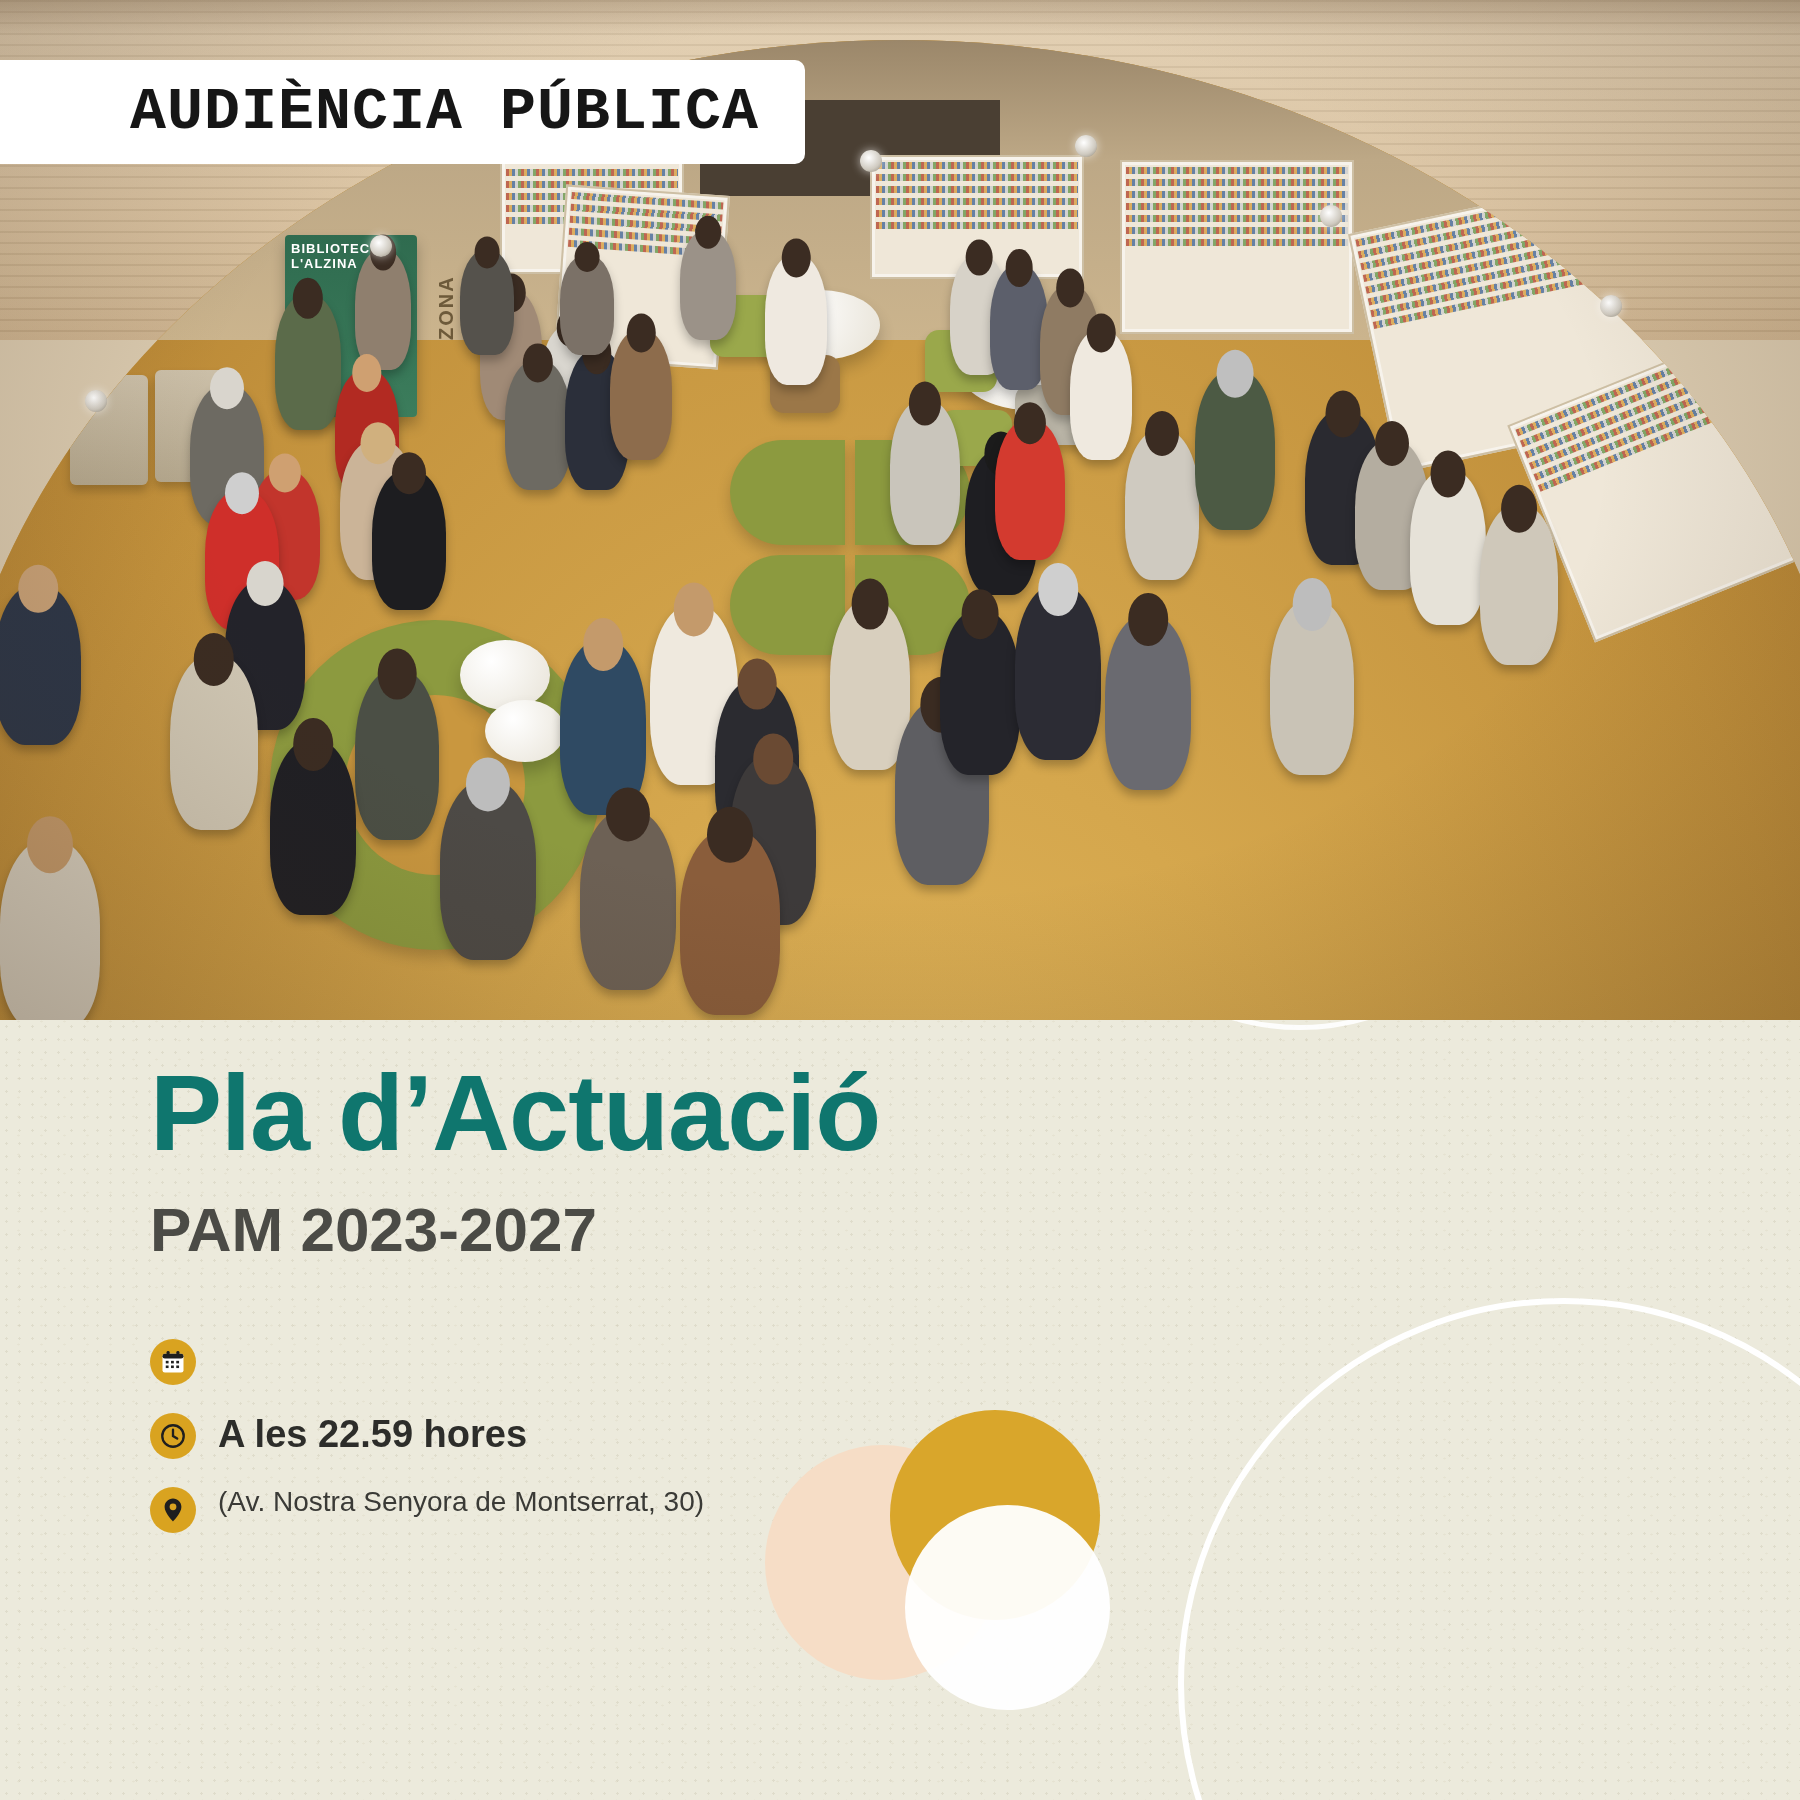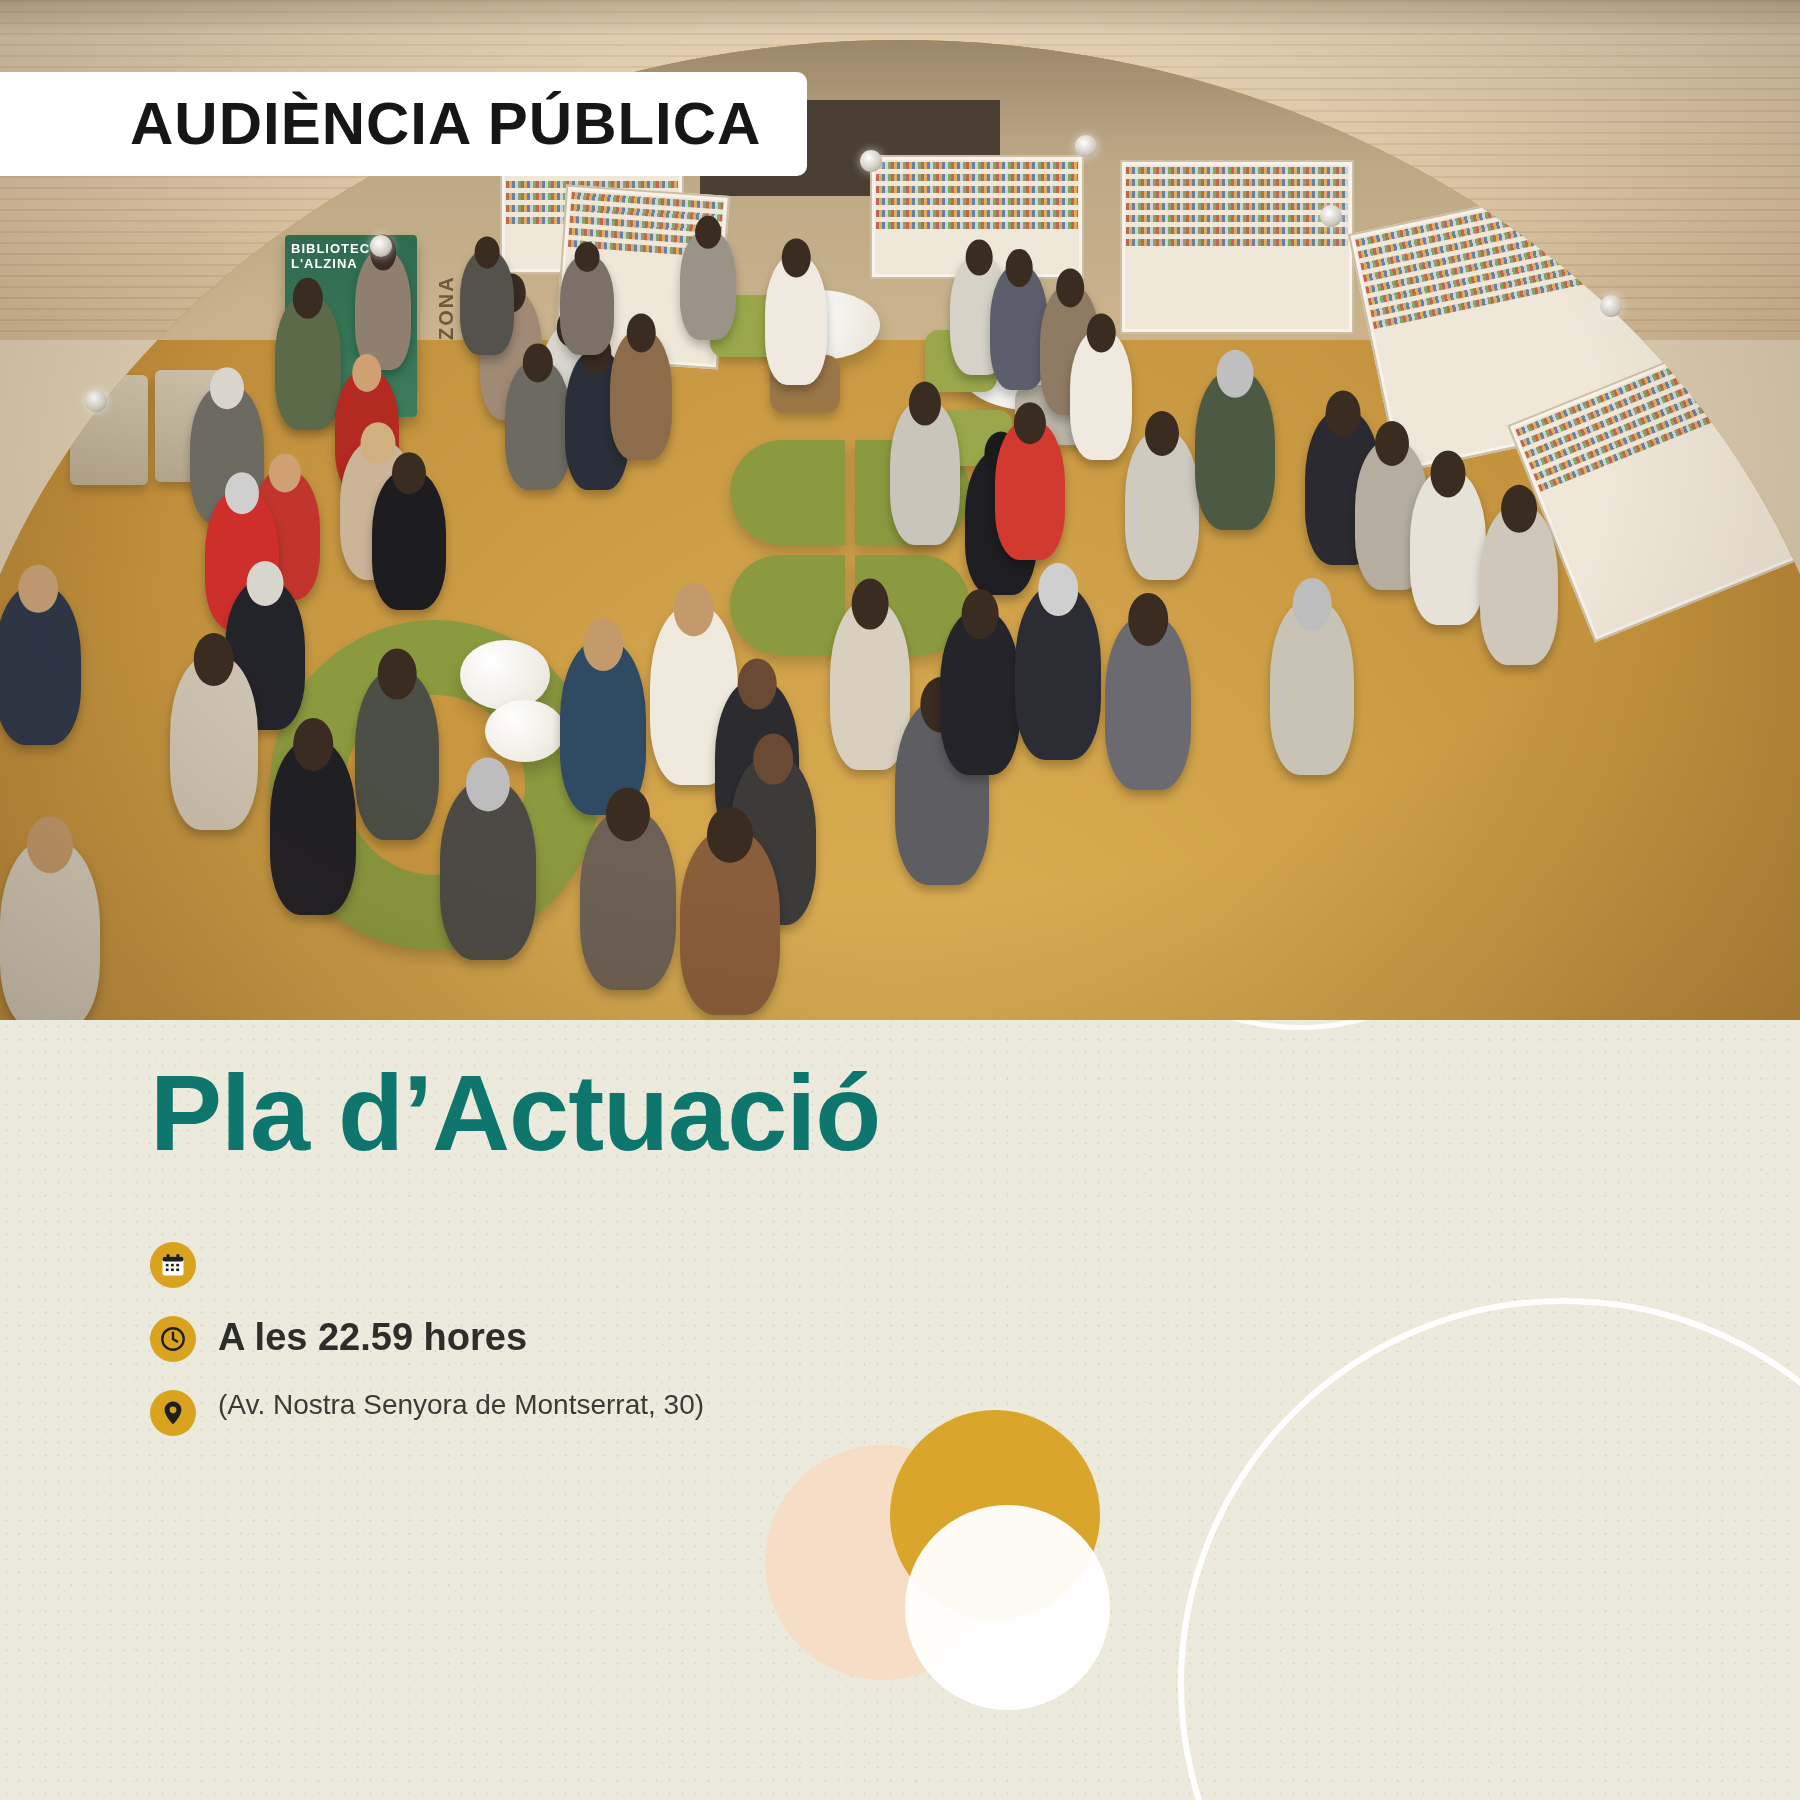--- a/index.html
+++ b/index.html
@@ -147,25 +147,26 @@
   .photo-vignette{
     position:absolute; inset:0;
     background: radial-gradient(ellipse at 50% 45%, rgba(0,0,0,0) 55%, rgba(60,40,20,.25) 100%);
     pointer-events:none;
   }
 
   
   .header-tag {
     position: absolute;
     left: 0;
-    top: 72px;
+    top: 60px;
     background: #ffffff;
     padding: 22px 46px 22px 130px;
     border-radius: 0 10px 10px 0;
     z-index: 10;
+    font-family: Liberation Mono, monospace;
   }
   .header-tag span {
     display:block;
     font-size: 60px;
     font-weight: bold;
     letter-spacing: 1px;
     color: #161616;
     line-height: 1;
     white-space: nowrap;
   }
@@ -542,20 +543,21 @@
 
     <div class="deco deco-white-arc"></div>
     <div class="deco deco-peach-ball"></div>
     <div class="deco deco-gold-ball"></div>
     <div class="deco deco-white-ball"></div>
 
     <div class="panel-content">
       <h1 class="title">
         <span class="line">Pla d’Actuació</span>
       </h1>
+      <div class="subtitle">PAM 2023-2027</div>
 
       <div class="info-list">
 
         <div class="info-row">
           <span class="ico">
             <svg width="28" height="28" viewBox="0 0 24 24" aria-hidden="true">
               <rect x="3" y="5" width="18" height="16" rx="2" fill="#ffffff"></rect>
               <rect x="3" y="5" width="18" height="4" rx="2" fill="#1f1f1f"></rect>
               <rect x="6.5" y="2.5" width="2.6" height="4" rx="1.2" fill="#1f1f1f"></rect>
               <rect x="14.9" y="2.5" width="2.6" height="4" rx="1.2" fill="#1f1f1f"></rect>

